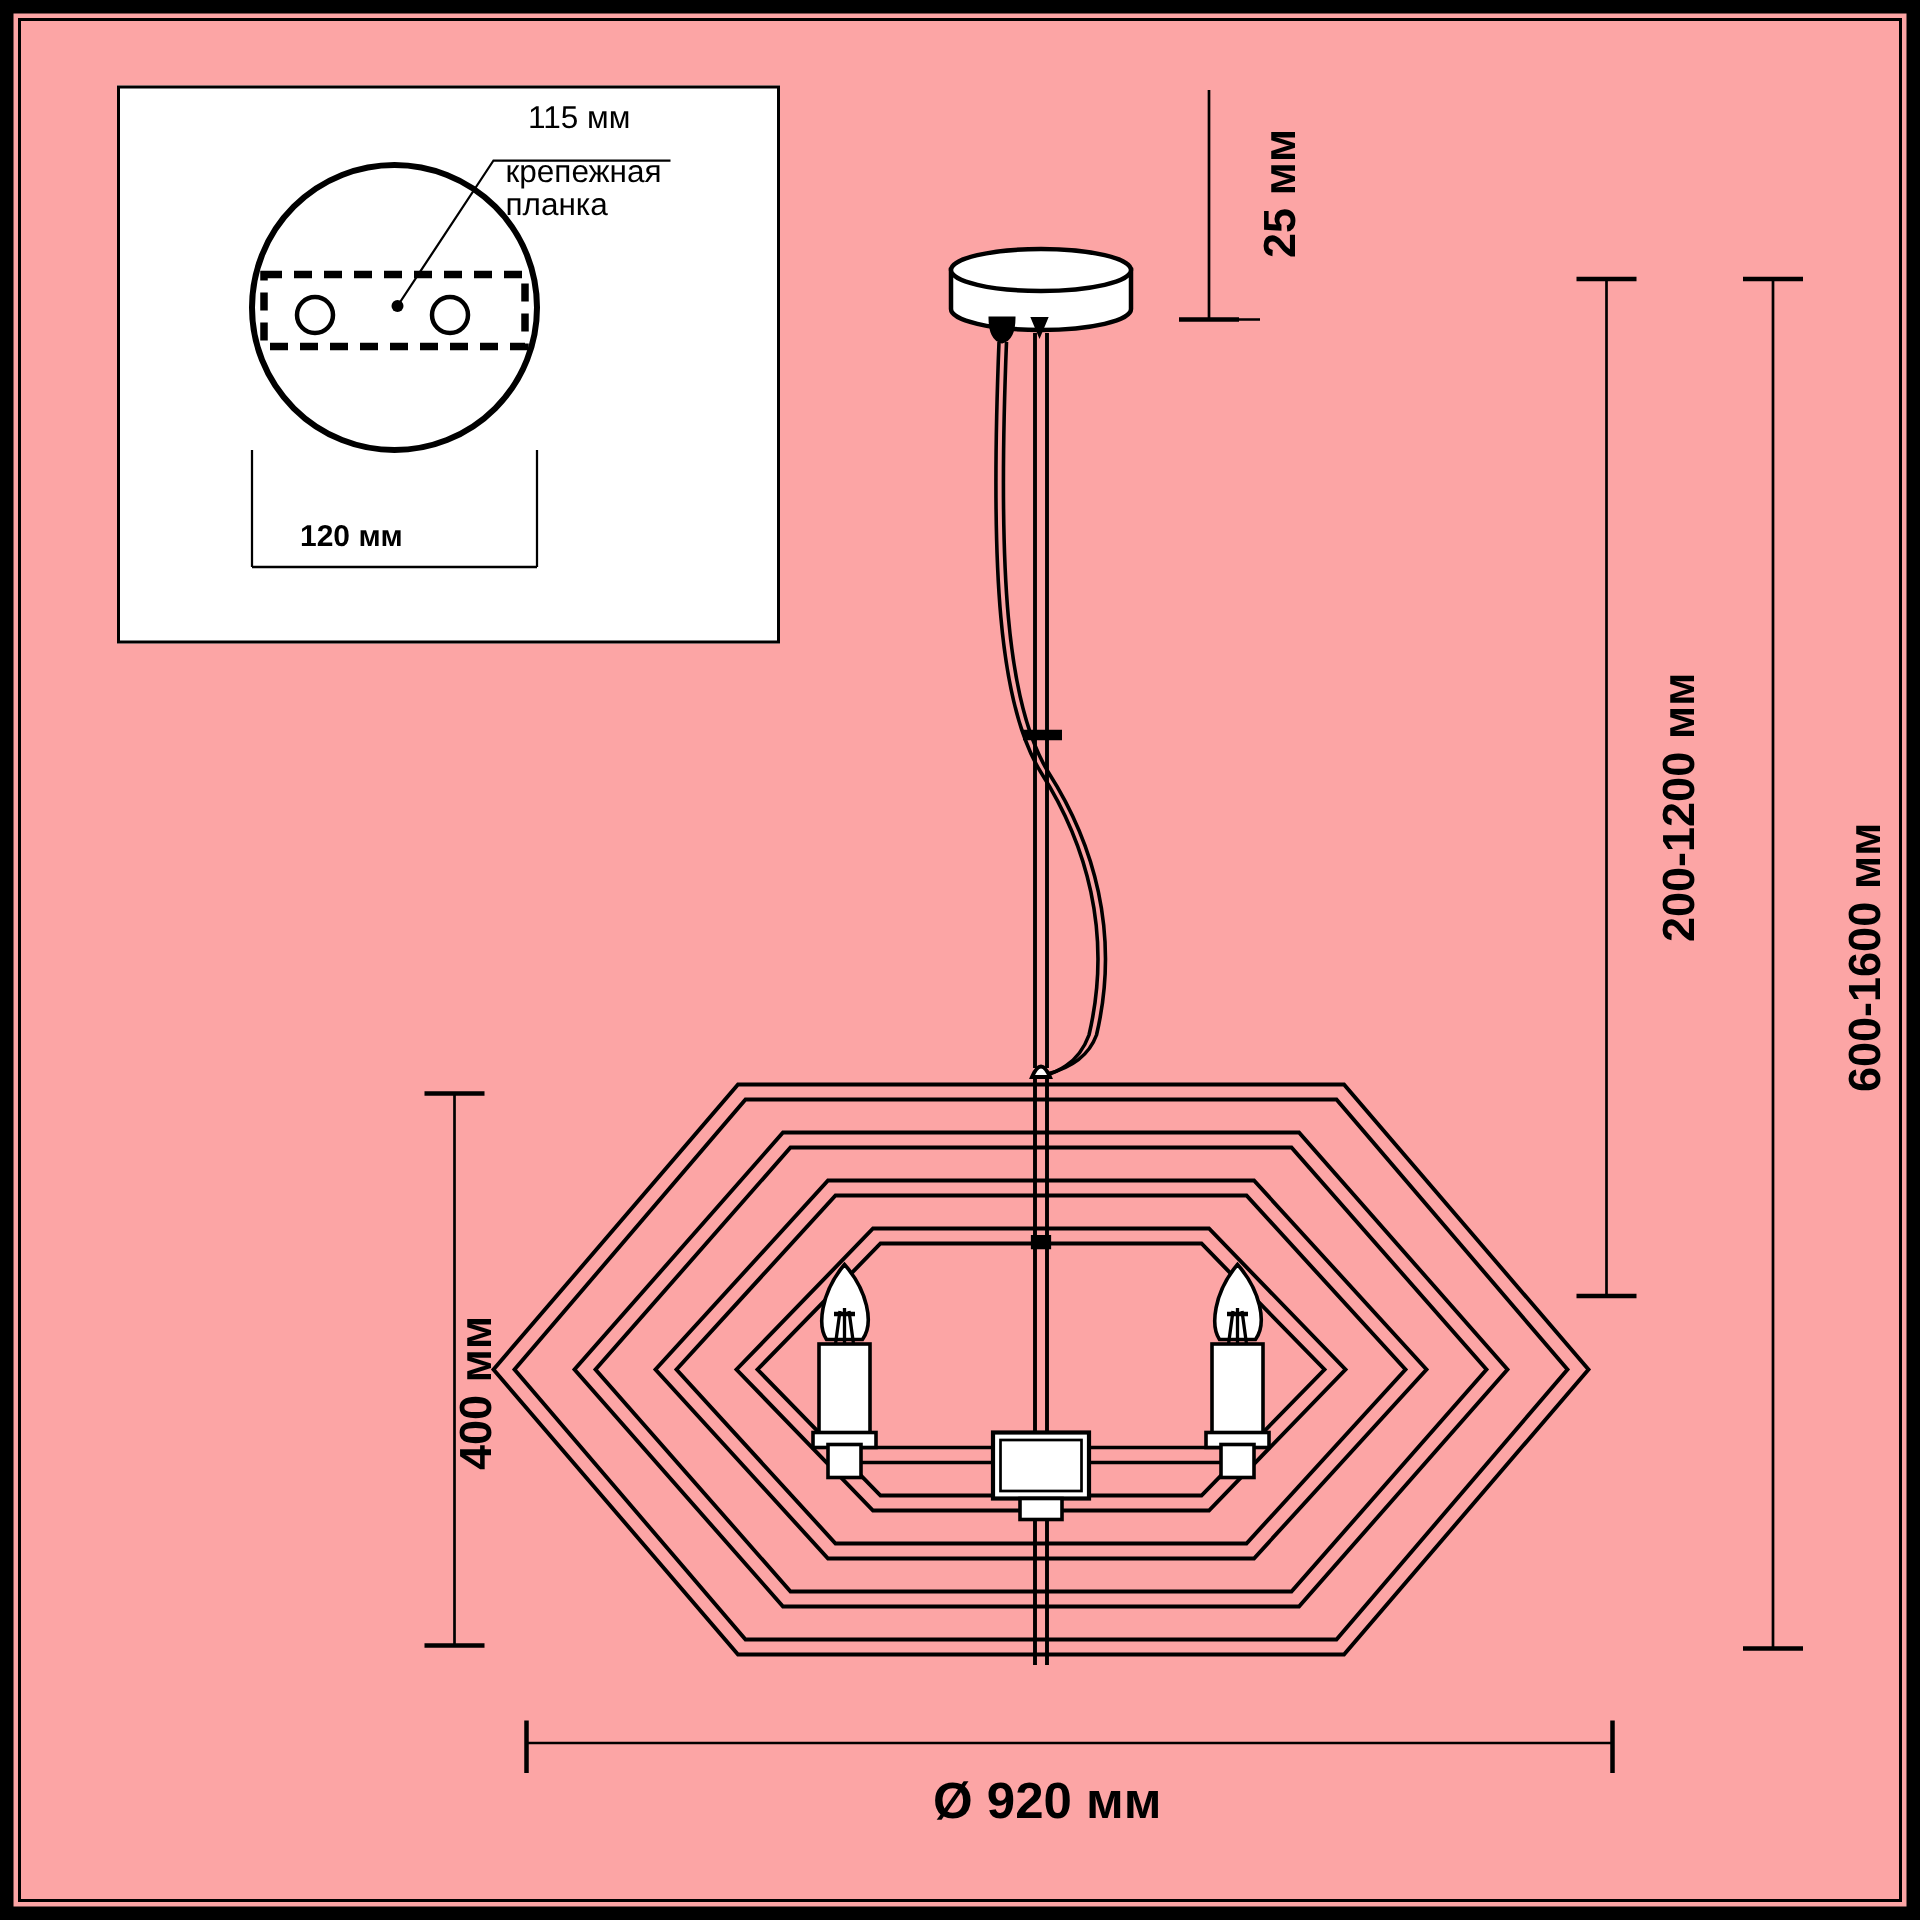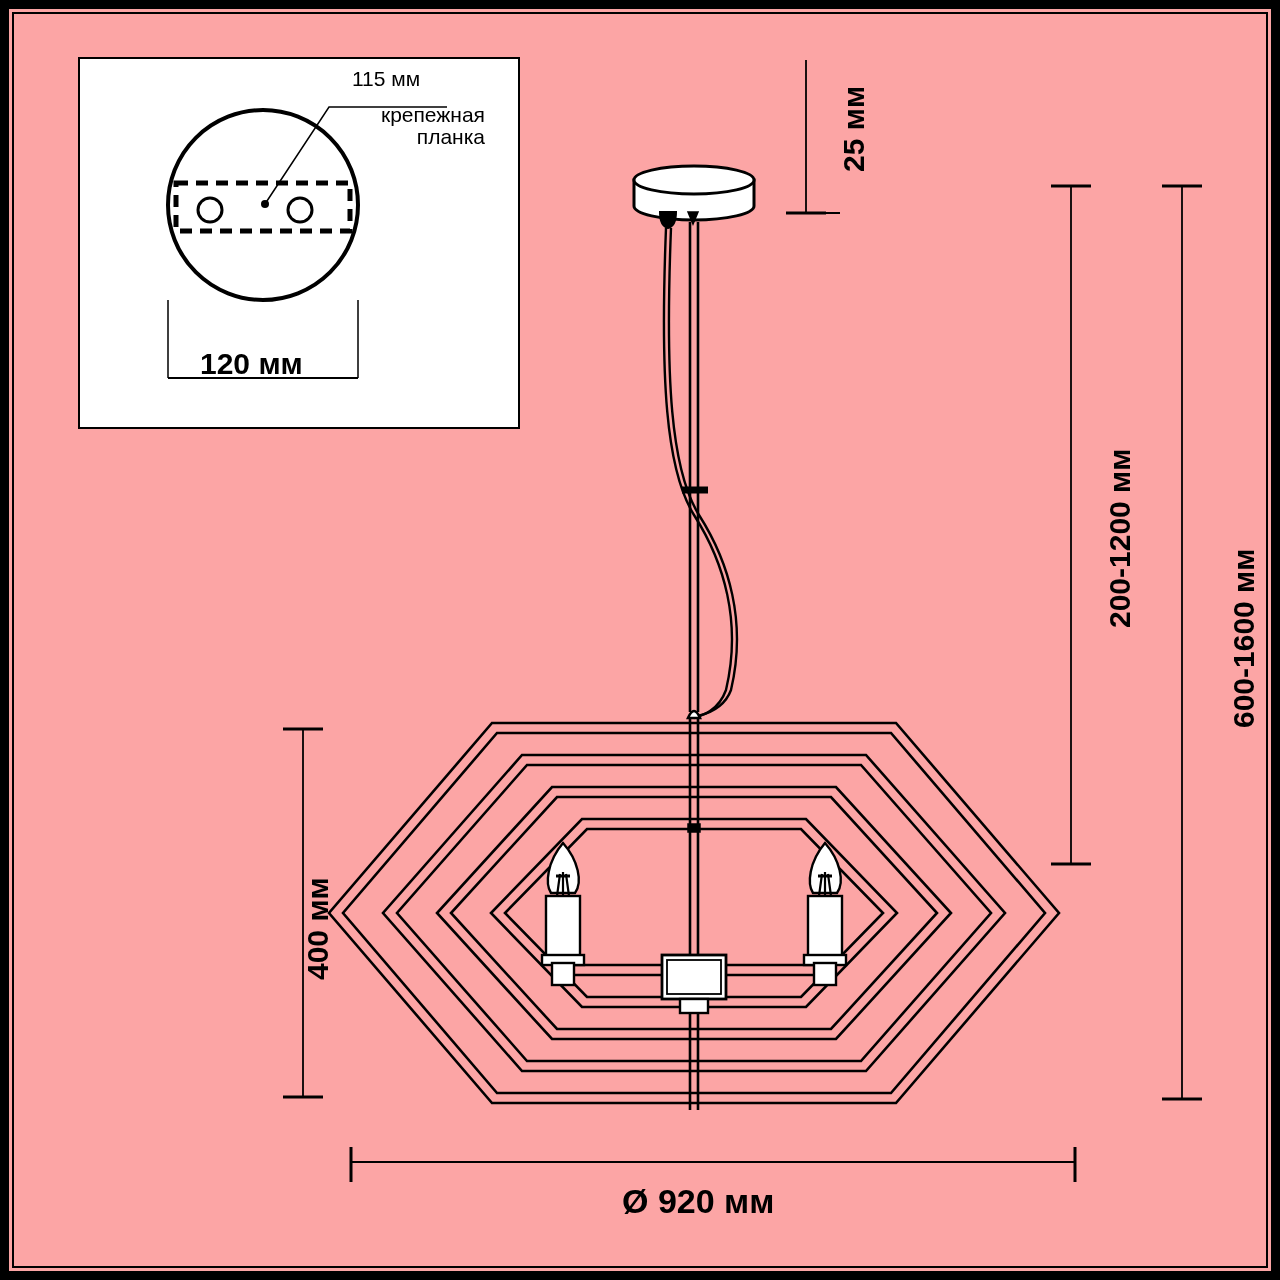--- a/index.html
+++ b/index.html
@@ -56,28 +56,27 @@
     white-space: nowrap;
     line-height: 1.05;
   }
   .lbl-115 {
     left: 352px; top: 68px;
     font-size: 21px;
   }
   .lbl-plate {
     left: 337px; top: 104px;
     font-size: 21px;
-    text-align: right;
+    text-align: left;
     width: 116px;
     white-space: normal;
-    margin-left: 32px;
   }
   .lbl-120 {
     left: 200px; top: 348px;
-    font-size: 30px;
+    font-size: 20px;
     font-weight: 700;
   }
   .lbl-rot {
     transform-origin: 0 0;
     transform: rotate(-90deg);
     font-weight: 700;
   }
   .lbl-25 {
     left: 838px; top: 172px;
     font-size: 30px;

